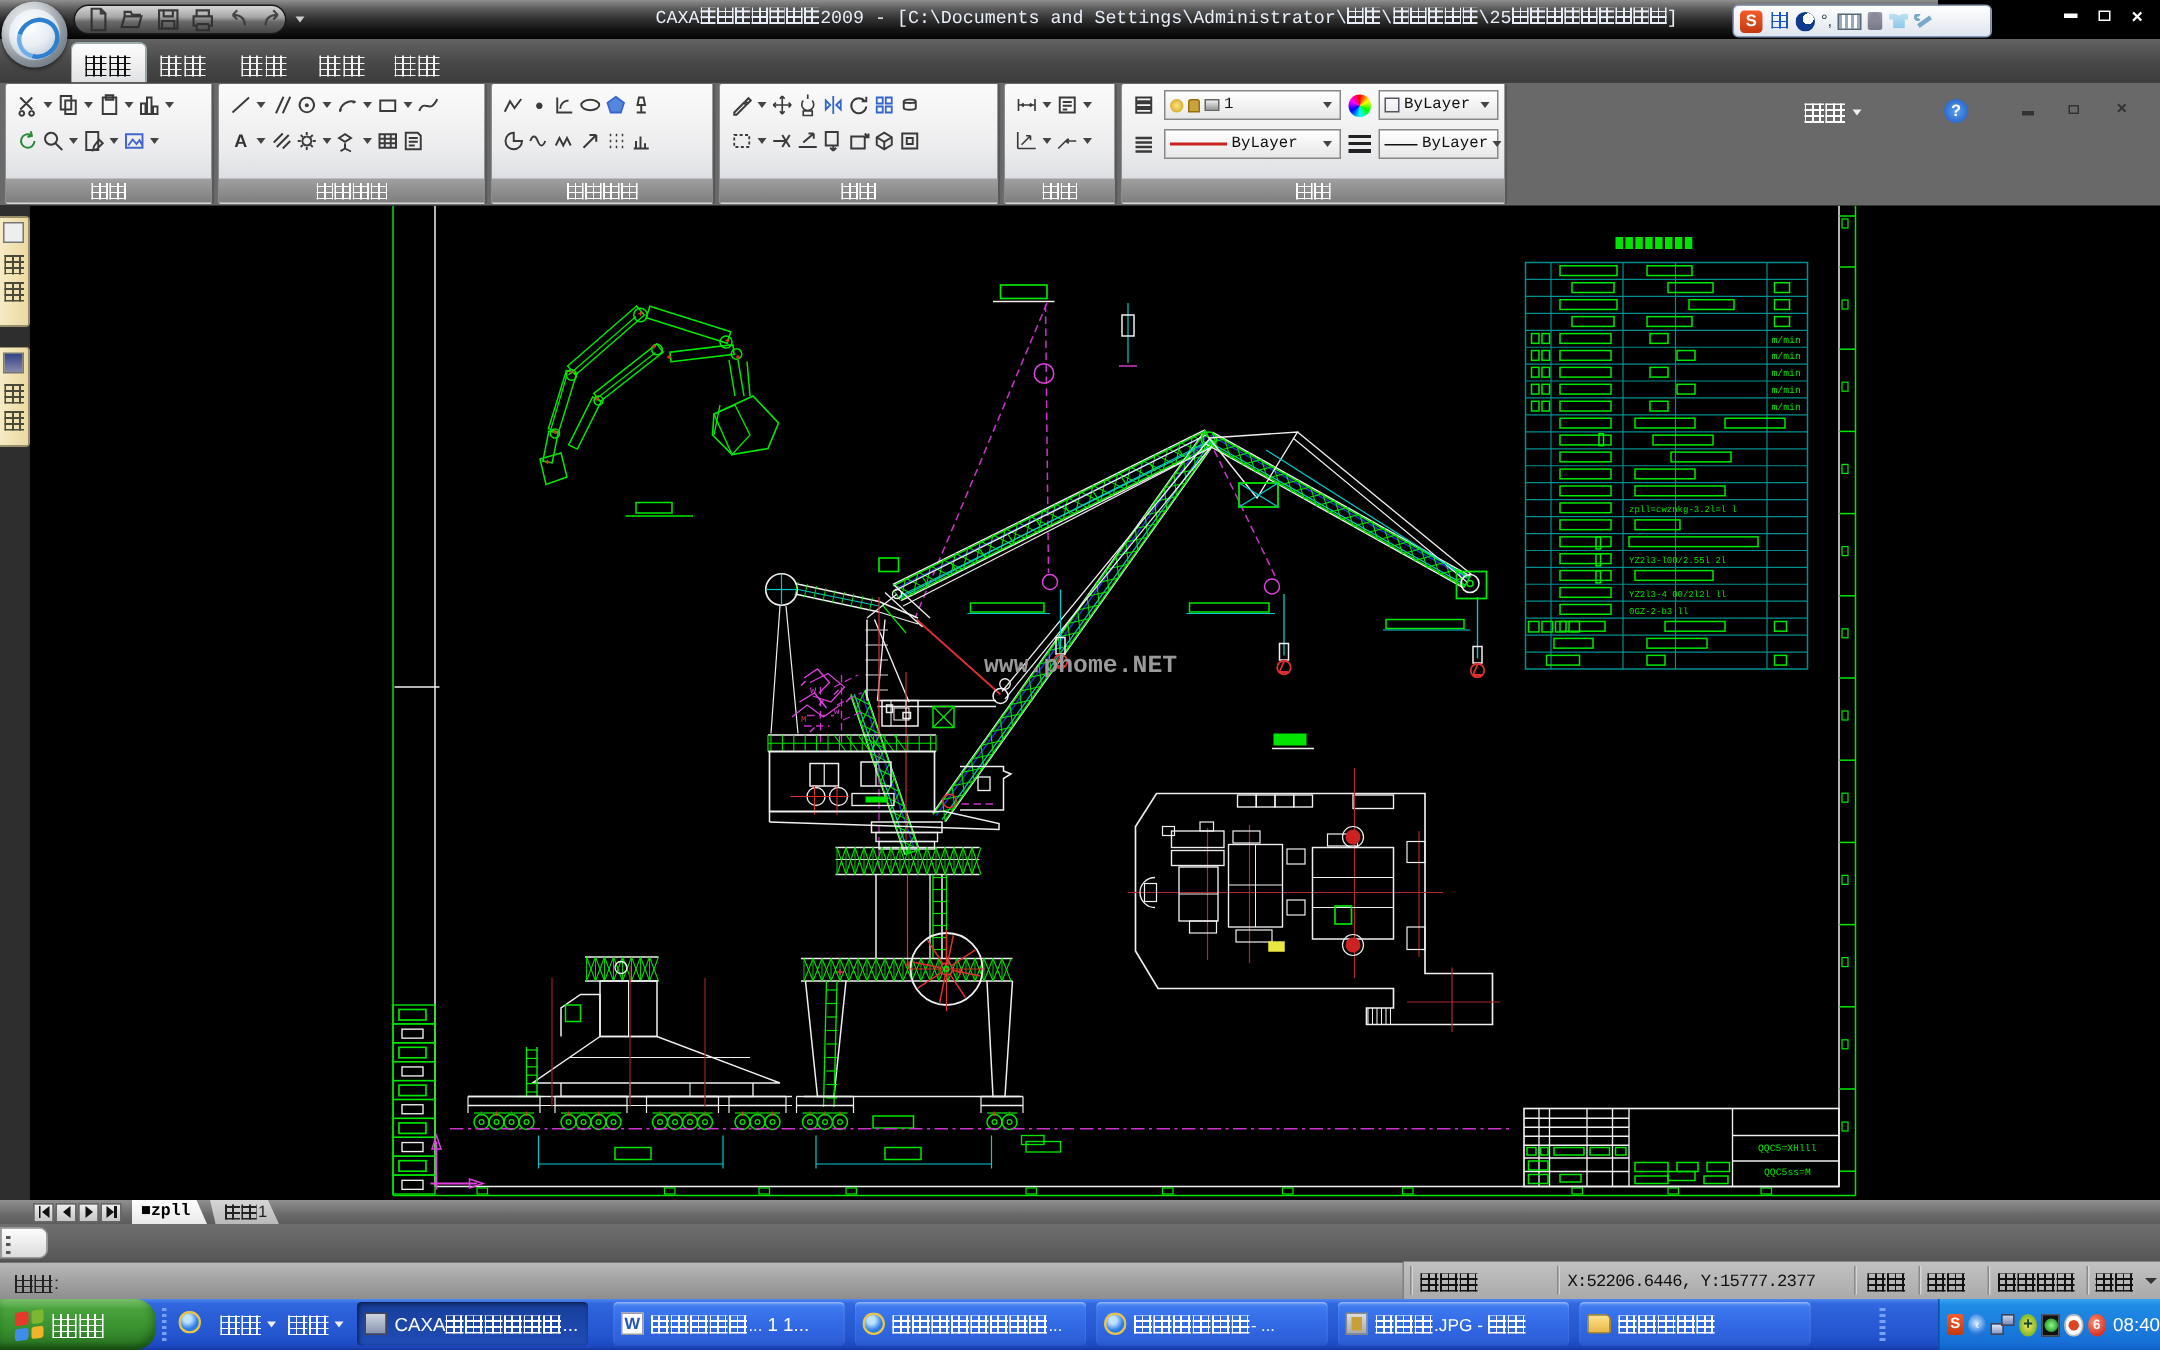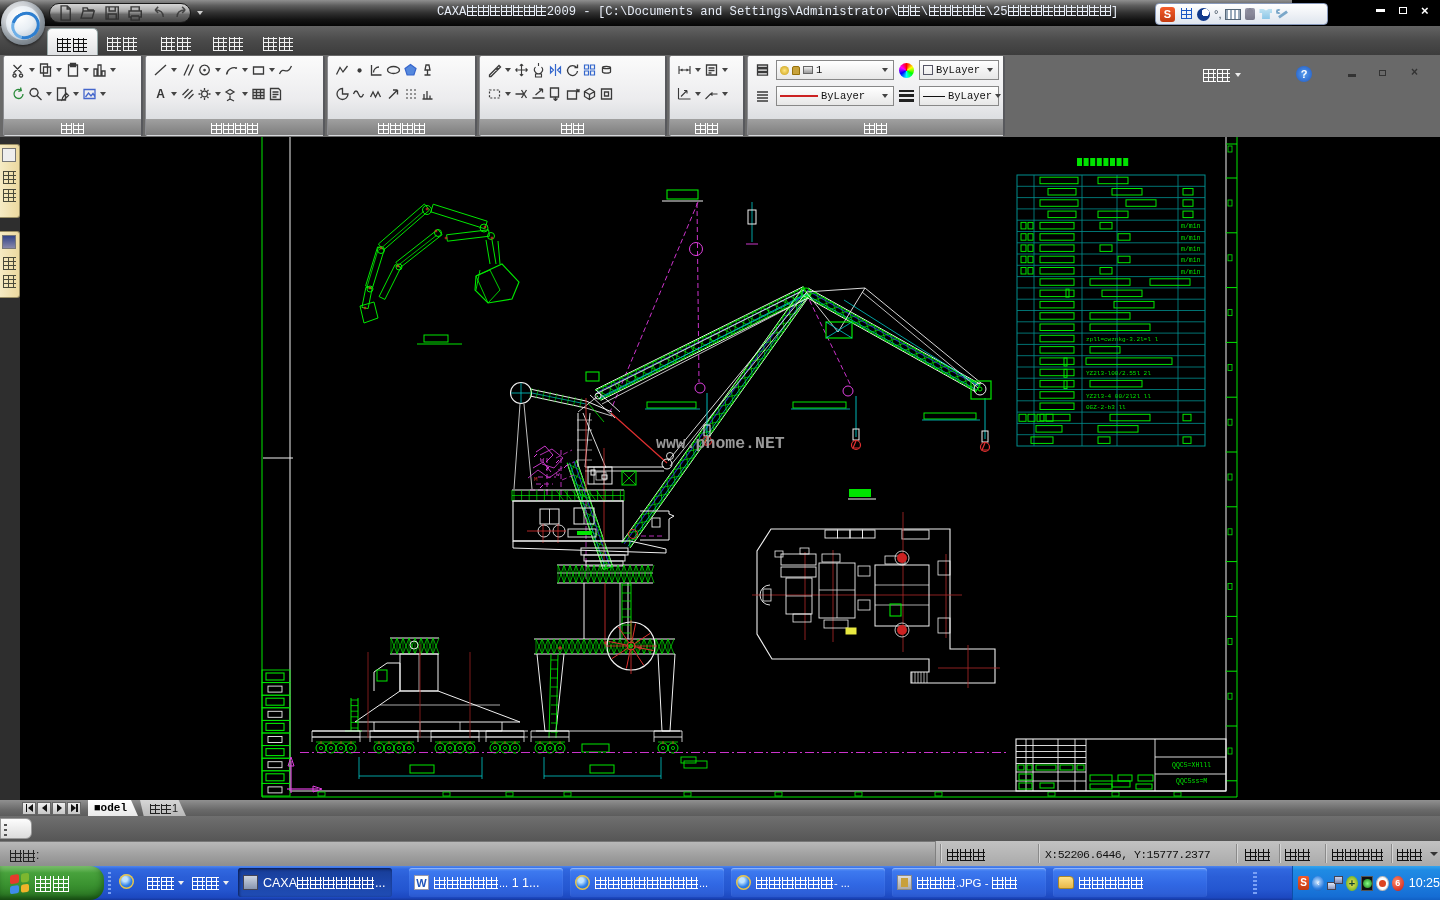--- a/index.html
+++ b/index.html
@@ -1393,21 +1393,21 @@
     <div class="navb" style="left:37px">
       <span style="display:inline-block;width:0;height:0;border-top:4px solid transparent;border-bottom:4px solid transparent;border-right:5px solid #111"></span>
     </div>
     <div class="navb" style="left:52px">
       <span style="display:inline-block;width:0;height:0;border-top:4px solid transparent;border-bottom:4px solid transparent;border-left:5px solid #111"></span>
     </div>
     <div class="navb" style="left:67px">
       <span style="display:inline-block;width:0;height:0;border-top:4px solid transparent;border-bottom:4px solid transparent;border-left:5px solid #111"></span>
       <span style="display:inline-block;width:1.5px;height:8px;background:#111"></span>
     </div>
-    <div id="mtab1">■odel</div>
+    <div id="mtab1">■zpll</div>
     <div id="mtab2"><i class="z" style="width:10px;height:10px;margin-right:1px;vertical-align:middle"></i><i class="z" style="width:10px;height:10px;margin-right:1px;vertical-align:middle"></i>1</div>
   </div>
 <div id="splitter">
     <div id="handle">
       <div style="margin:3px 0 0 3px;width:3px;height:14px;background:repeating-linear-gradient(0deg,#555 0 2px,transparent 2px 5px)"></div>
     </div>
   </div>
 <div id="cmdbar"></div>
 <div style="position:absolute;left:10px;top:848px;color:#222;font-size:12px"><i class="z" style="width:12px;height:12px;margin-right:1px;vertical-align:middle"></i><i class="z" style="width:12px;height:12px;margin-right:1px;vertical-align:middle"></i>:</div>
 <div id="status"></div>
@@ -1474,14 +1474,14 @@
         <span style="position:absolute;right:0;top:0;width:9px;height:8px;background:linear-gradient(#cdd6ee,#7a87b5);border:1px solid #445"></span>
       </span>
       <span style="width:15px;height:15px;border-radius:50%;background:radial-gradient(#ffe85a,#7bb72a 70%,#4a8a1a);color:#143;font-weight:bold;font-size:11px;text-align:center;line-height:15px">+</span>
       <span style="width:15px;height:15px;background:#111;border:1px solid #555">
         <span style="display:block;width:9px;height:9px;margin:2px auto;border-radius:50%;background:radial-gradient(#8f8,#171)"></span>
       </span>
       <span style="width:15px;height:15px;border-radius:50%;background:radial-gradient(#fff 0 45%,#eee);border:1px solid #bbb">
         <span style="display:block;width:7px;height:7px;margin:3.5px auto;border-radius:50%;background:#d42"></span>
       </span>
       <span style="width:15px;height:15px;border-radius:50%;background:radial-gradient(circle at 35% 35%,#f86,#c81510);color:#fff;font-size:9px;font-weight:bold;text-align:center;line-height:15px">6</span>
-      <span style="color:#fff;font-size:12.5px;margin-left:2px">10:25</span>
+      <span style="color:#fff;font-size:12.5px;margin-left:2px">08:40</span>
     </div>
   </div>
 </body></html>

